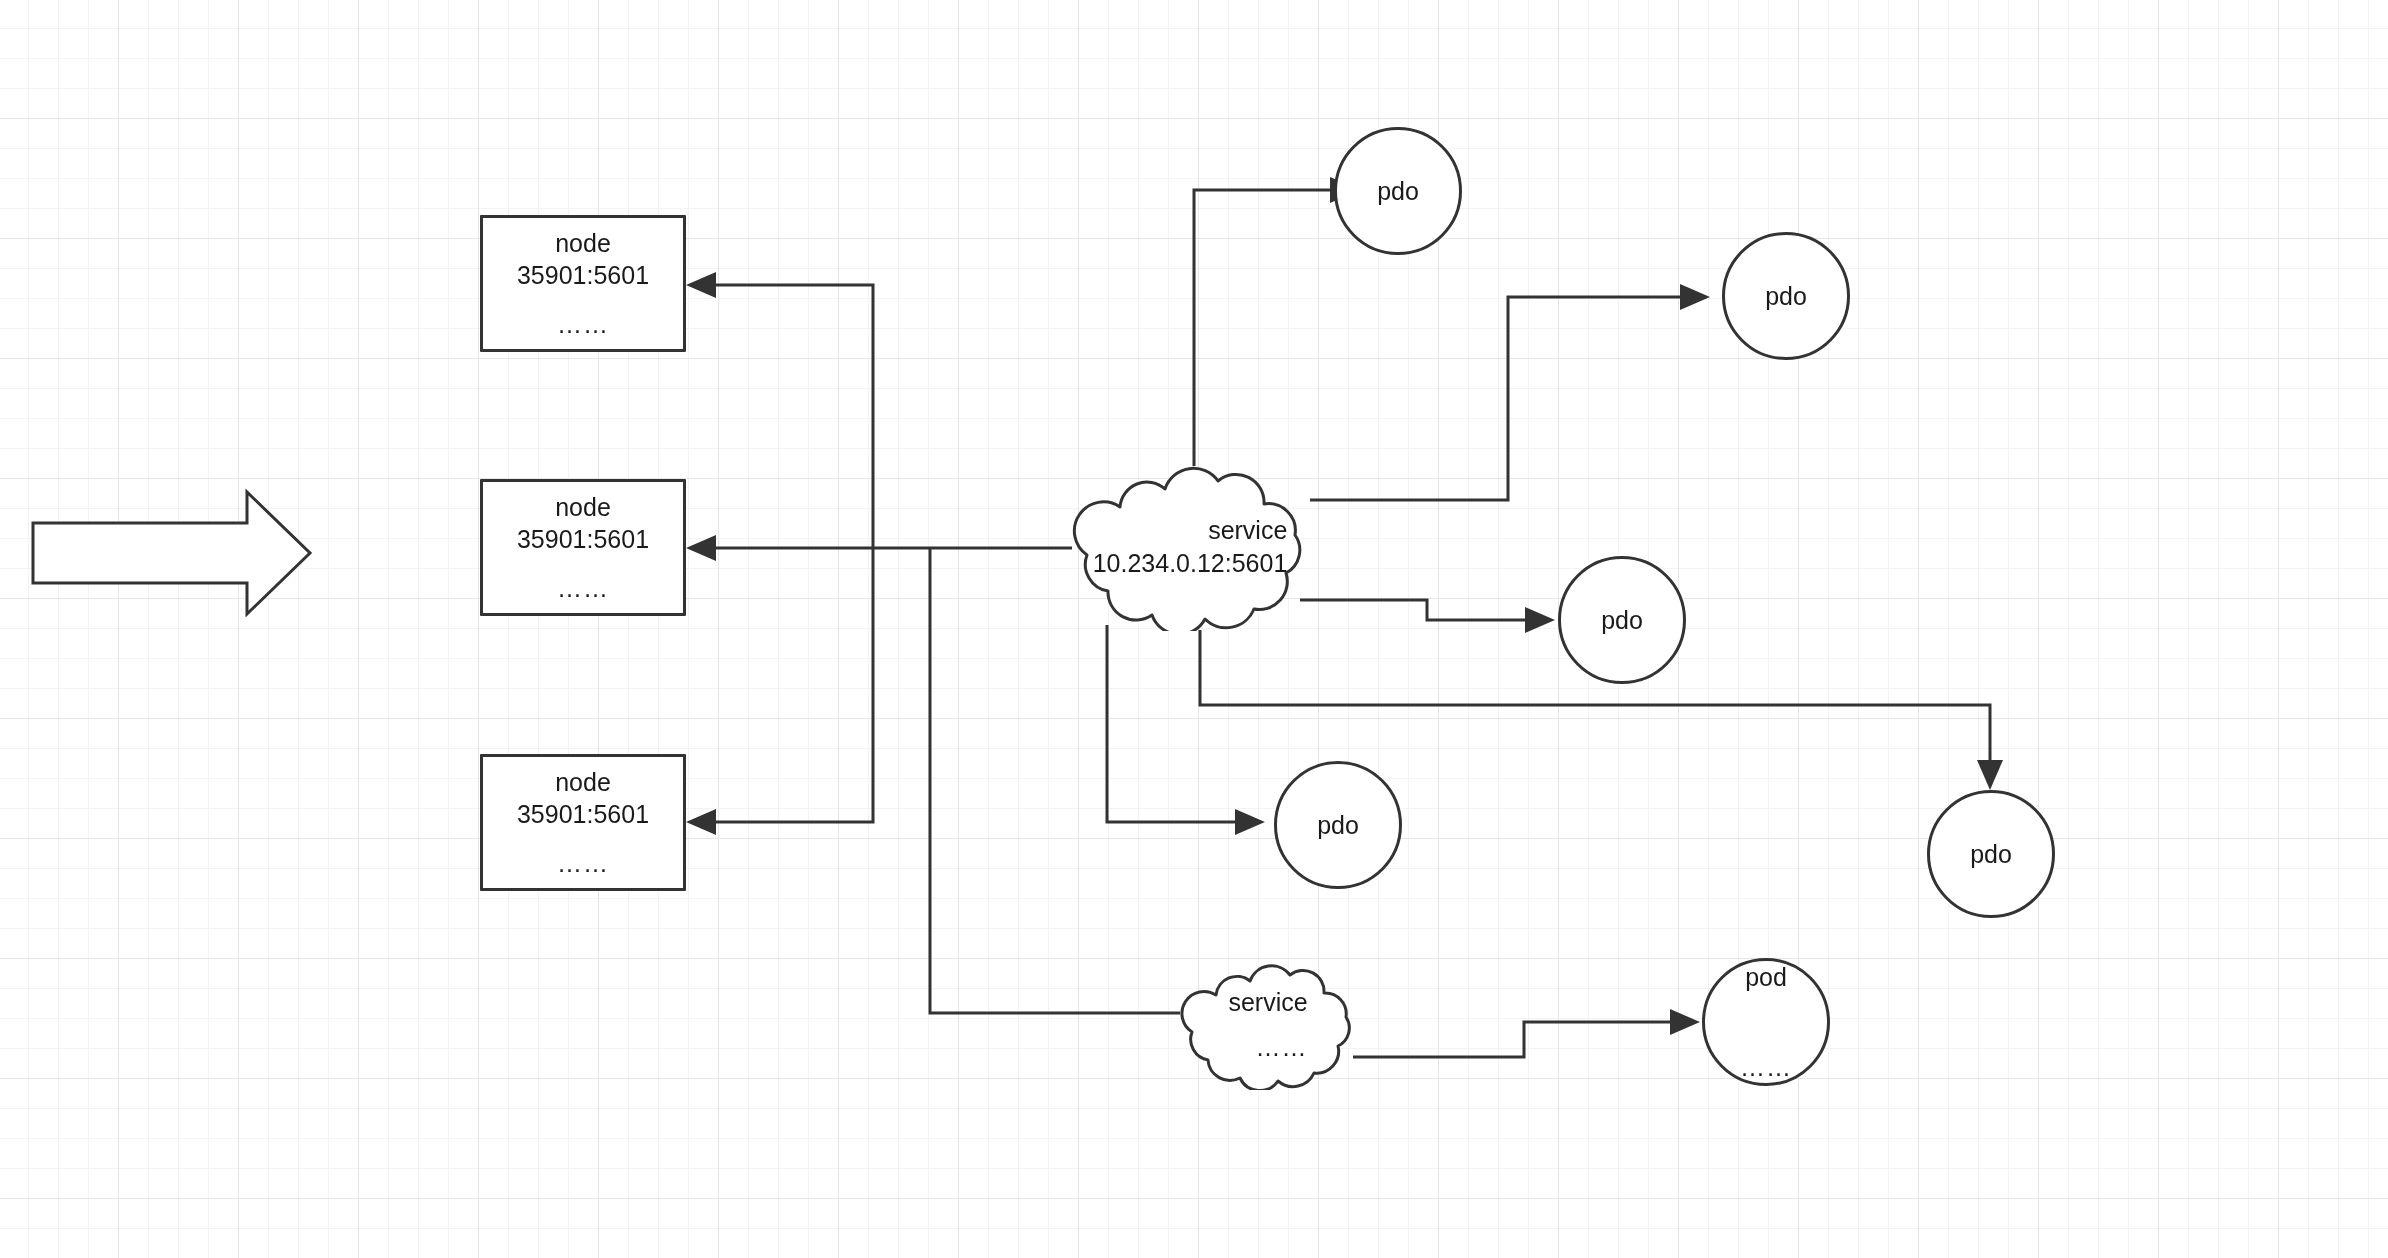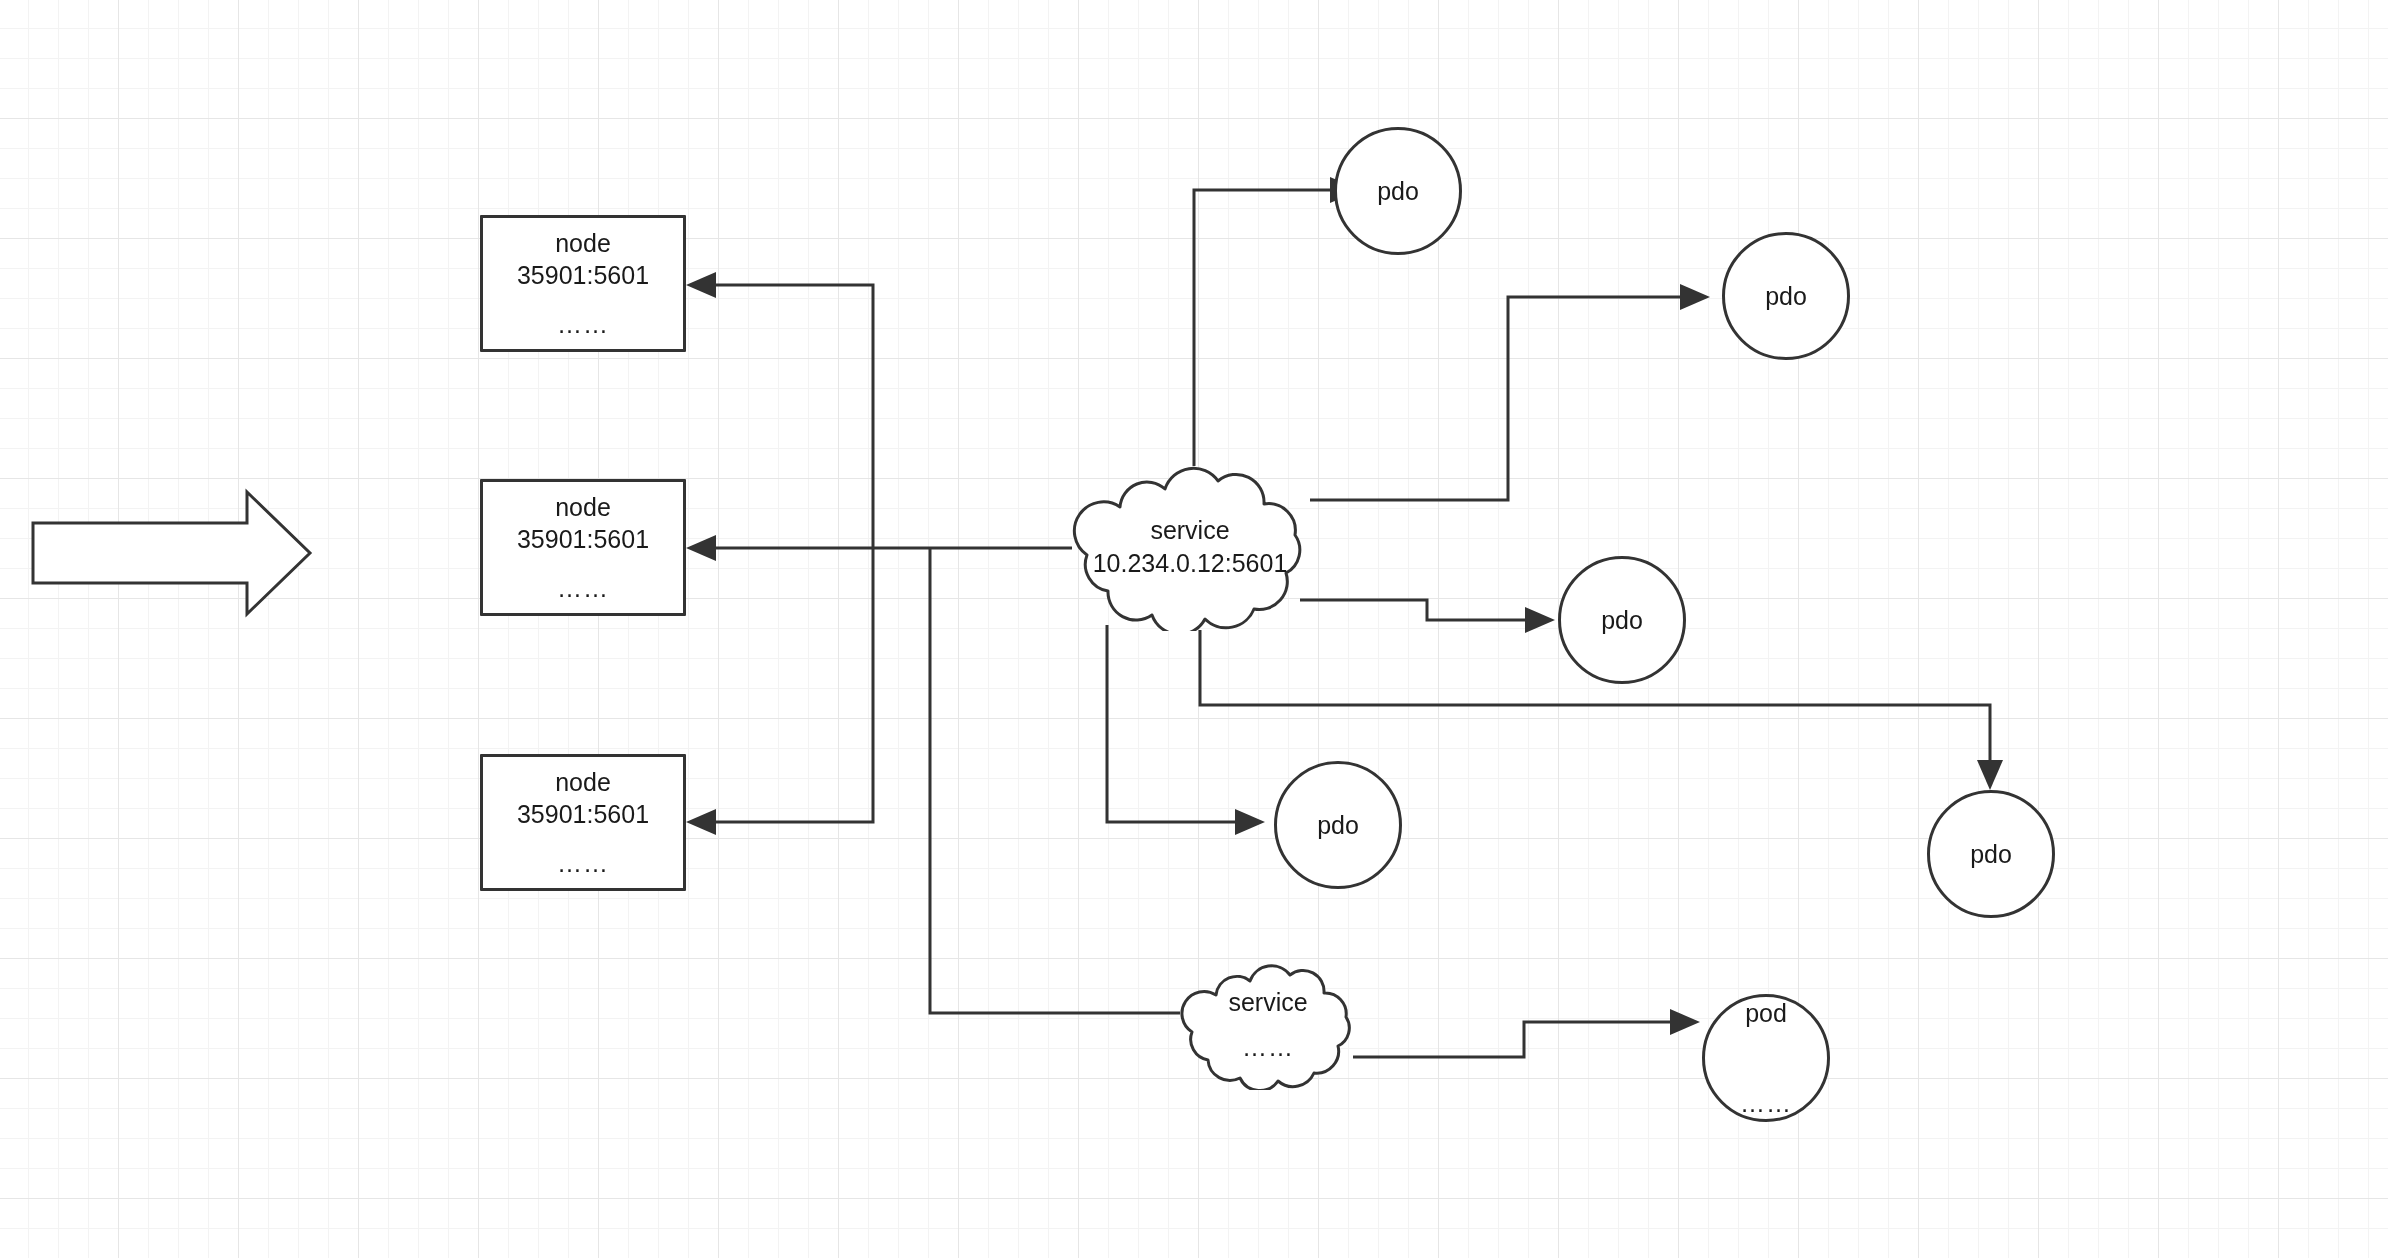--- a/index.html
+++ b/index.html
@@ -35,21 +35,21 @@
   }
   .shape {
     position: absolute;
     box-sizing: border-box;
     display: flex;
     flex-direction: column;
     align-items: center;
     justify-content: center;
     background: #ffffff;
     color: #1a1a1a;
-    text-align: center;
+    text-align: right;
     line-height: 1.30;
   }
   .node-box {
     border: 3px solid #333333;
     border-radius: 1px;
     font-size: 25px;
   }
   .node-box .dots {
     font-size: 25px;
     letter-spacing: 1px;
@@ -252,18 +252,18 @@
   </div>
 
   <div class="shape circle-node" style="left:1274px; top:761px; width:128px; height:128px;">
     <span>pdo</span>
   </div>
 
   <div class="shape circle-node" style="left:1927px; top:790px; width:128px; height:128px;">
     <span>pdo</span>
   </div>
 
-  <div class="shape circle-node" style="left:1702px; top:994px; width:128px; height:128px;gap:48px;">
+  <div class="shape circle-node" style="left:1702px; top:958px; width:128px; height:128px;gap:48px;">
     <span>pod</span>
     <span class="dots">……</span>
   </div>
 
 </div>
 
 </body></html>

